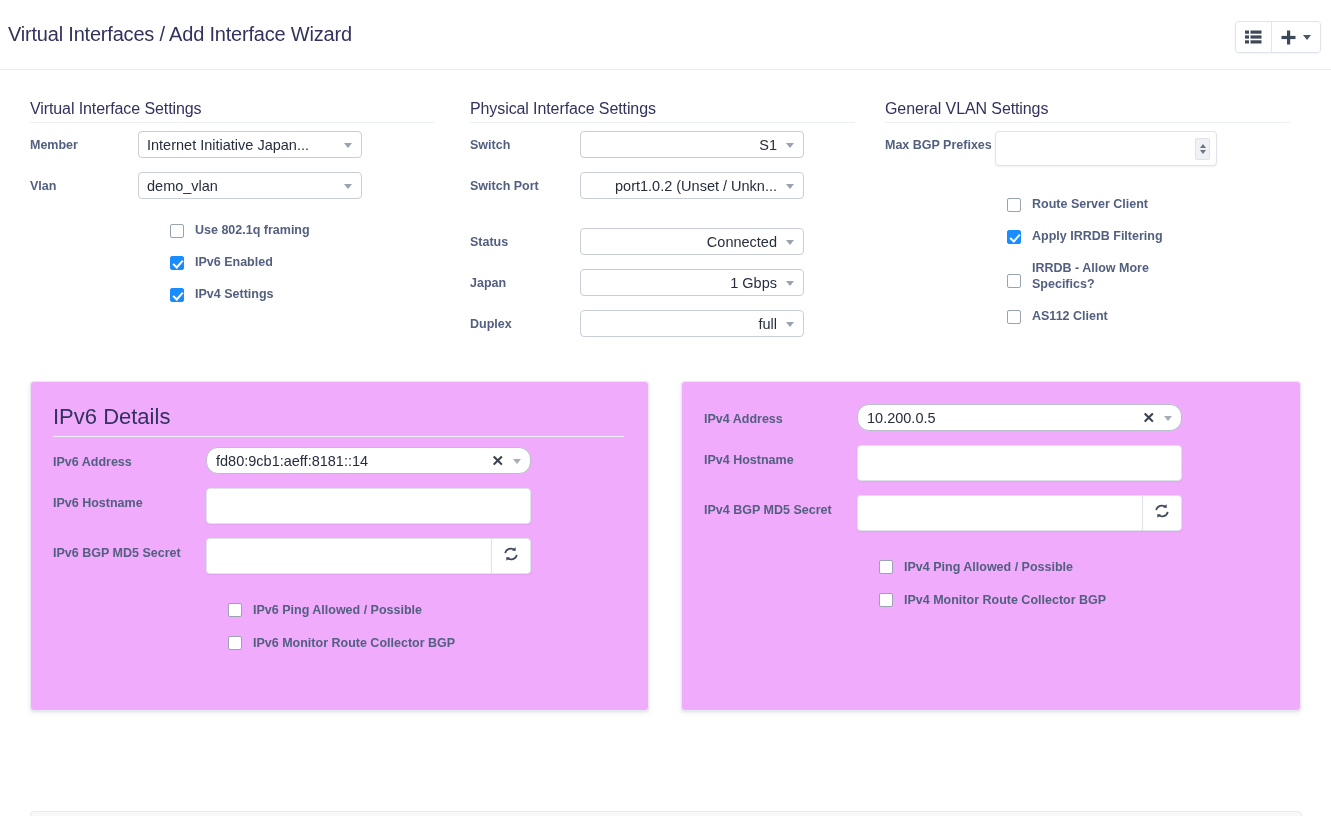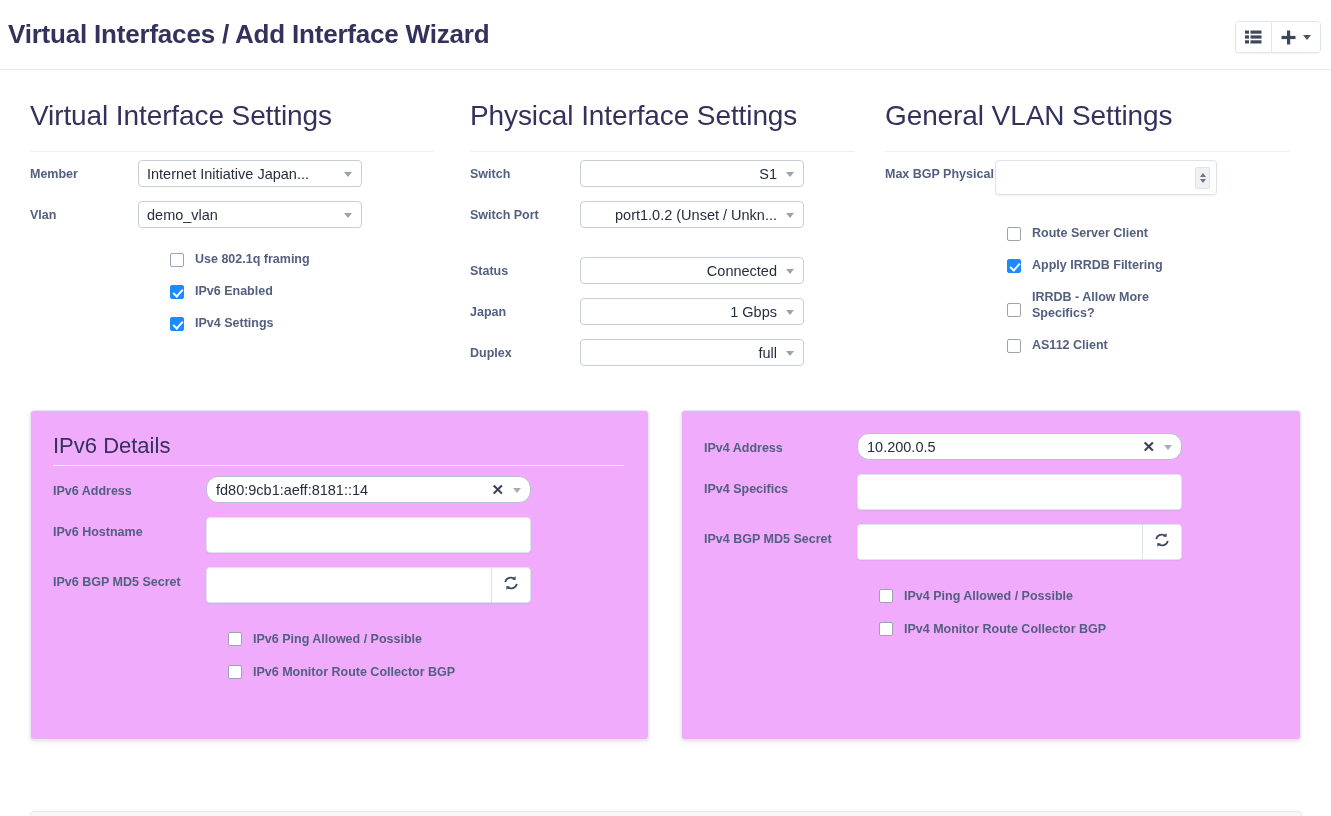--- a/index.html
+++ b/index.html
@@ -14,22 +14,22 @@
   
   .page-header {
     position: relative;
     height: 70px;
     border-bottom: 1px solid #e9ecef;
     display: flex;
     align-items: center;
     padding: 0 10px 0 8px;
   }
   .page-title {
-    font-size: 26px;
-    font-weight: 700;
+    font-size: 20px;
+    font-weight: 400;
     color: #32325d;
     letter-spacing: -0.2px;
     white-space: nowrap;
   }
   .header-actions {
     position: absolute;
     right: 10px;
     top: 21px;
     display: flex;
     border: 1px solid #dfe3ea;
@@ -61,26 +61,26 @@
   .columns {
     display: flex;
     padding: 30px 0 0 0;
   }
   .col { }
   .col-1 { width: 440px; padding-left: 30px; }
   .col-2 { width: 435px; padding-left: 30px; }
   .col-3 { width: 430px; padding-left: 10px; }
 
   .section-head {
-    font-size: 28px;
+    font-size: 16px;
     font-weight: 400;
     color: #32325d;
     letter-spacing: -0.1px;
     margin: 0 0 8px 0;
-    padding-bottom: 19px;
+    padding-bottom: 4px;
     border-bottom: 1px solid #eceff3;
   }
   .col-1 .section-head { width: 404px; }
   .col-2 .section-head { width: 385px; }
   .col-3 .section-head { width: 405px; }
 
   .form-row {
     display: flex;
     align-items: flex-start;
     margin-bottom: 14px;
@@ -441,21 +441,21 @@
         <span class="txt">full</span>
         <span class="arw"></span>
       </div>
     </div>
   </div>
 
   <div class="col col-3">
     <div class="section-head">General VLAN Settings</div>
 
     <div class="form-row">
-      <div class="form-label">Max BGP Physical</div>
+      <div class="form-label">Max BGP Prefixes</div>
       <div class="num-wrap">
         <input class="txt-input" style="width: 100%; height: 33px; border: none; box-shadow: none; background: transparent;" type="text" value="">
         <div class="spinner">
           <div class="up"></div>
           <div class="dn"></div>
         </div>
       </div>
     </div>
 
     <div style="height:16px"></div>
@@ -542,21 +542,21 @@
     <div class="p-row">
       <div class="p-label">IPv4 Address</div>
       <div class="sel2-clear">
         <span class="txt">10.200.0.5</span>
         <span class="x">✕</span>
         <span class="arw"></span>
       </div>
     </div>
 
     <div class="p-row">
-      <div class="p-label">IPv4 Specifics</div>
+      <div class="p-label">IPv4 Hostname</div>
       <input class="txt-input" type="text" placeholder="" style="">
     </div>
 
     <div class="p-row">
       <div class="p-label">IPv4 BGP MD5 Secret</div>
       <div class="input-group">
         <input class="txt-input" type="text" placeholder="" style="">
         <div class="ig-btn">
           <span>
             <svg width="16" height="16" viewBox="0 0 16 16">

